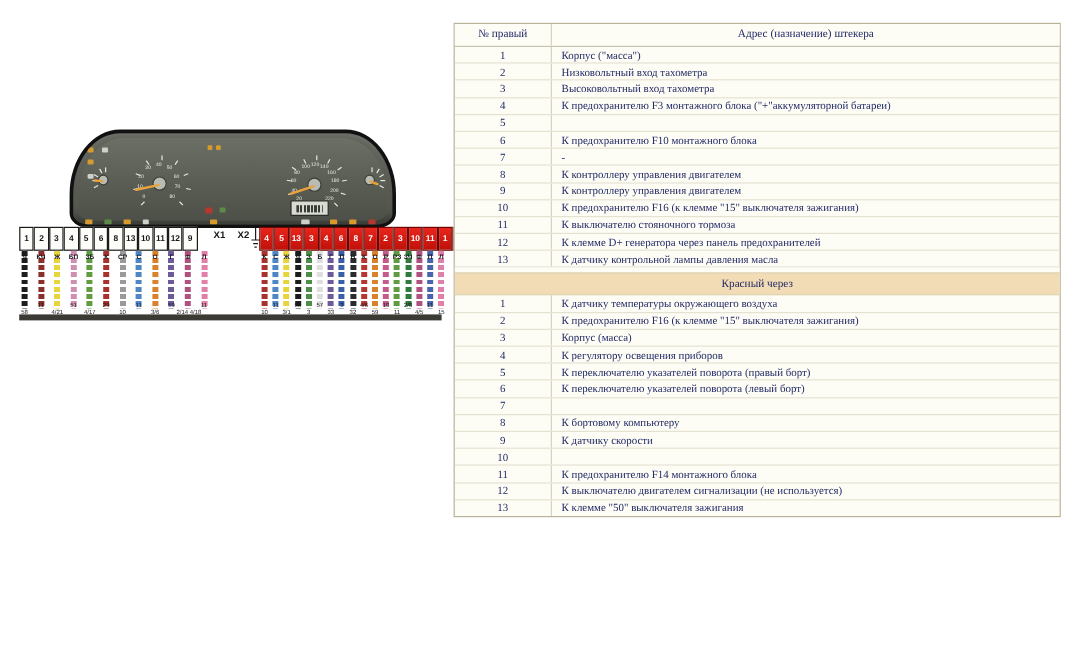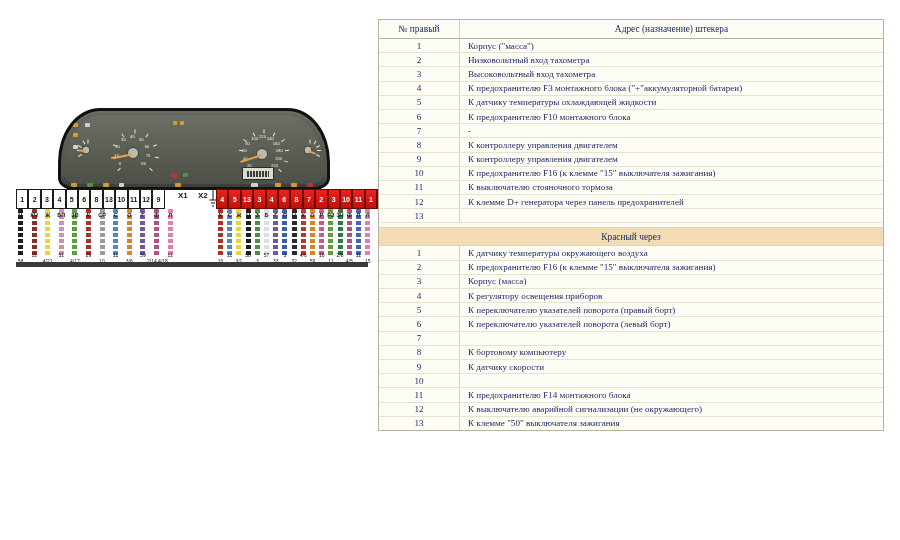--- a/index.html
+++ b/index.html
@@ -413,21 +413,20 @@
         <div class="trow">
           <div class="c-num">3</div>
           <div class="c-txt">Высоковольтный вход тахометра</div>
         </div>
         <div class="trow">
           <div class="c-num">4</div>
           <div class="c-txt">К предохранителю F3 монтажного блока ("+"аккумуляторной батареи)</div>
         </div>
         <div class="trow">
           <div class="c-num">5</div>
-          <div class="c-txt">К датчику температуры охлаждающей жидкости</div>
         </div>
         <div class="trow">
           <div class="c-num">6</div>
           <div class="c-txt">К предохранителю F10 монтажного блока</div>
         </div>
         <div class="trow">
           <div class="c-num">7</div>
           <div class="c-txt">-</div>
         </div>
         <div class="trow">
@@ -445,20 +444,21 @@
         <div class="trow">
           <div class="c-num">11</div>
           <div class="c-txt">К выключателю стояночного тормоза</div>
         </div>
         <div class="trow">
           <div class="c-num">12</div>
           <div class="c-txt">К клемме D+ генератора через панель предохранителей</div>
         </div>
         <div class="trow">
           <div class="c-num">13</div>
+          <div class="c-txt">К датчику контрольной лампы давления масла</div>
         </div>
         <div class="gap"></div>
         <div class="sect">Красный через</div>
         <div class="trow">
           <div class="c-num">1</div>
           <div class="c-txt">К датчику температуры окружающего воздуха</div>
         </div>
         <div class="trow">
           <div class="c-num">2</div>
           <div class="c-txt">К предохранителю F16 (к клемме "15" выключателя зажигания)</div>
@@ -492,21 +492,21 @@
         </div>
         <div class="trow">
           <div class="c-num">10</div>
         </div>
         <div class="trow">
           <div class="c-num">11</div>
           <div class="c-txt">К предохранителю F14 монтажного блока</div>
         </div>
         <div class="trow">
           <div class="c-num">12</div>
-          <div class="c-txt">К выключателю аварийной сигнализации (не окружающего)</div>
+          <div class="c-txt">К выключателю двигателем сигнализации (не используется)</div>
         </div>
         <div class="trow">
           <div class="c-num">13</div>
           <div class="c-txt">К клемме "50" выключателя зажигания</div>
         </div>
       </div>
   </div>
 
 </div>
 

